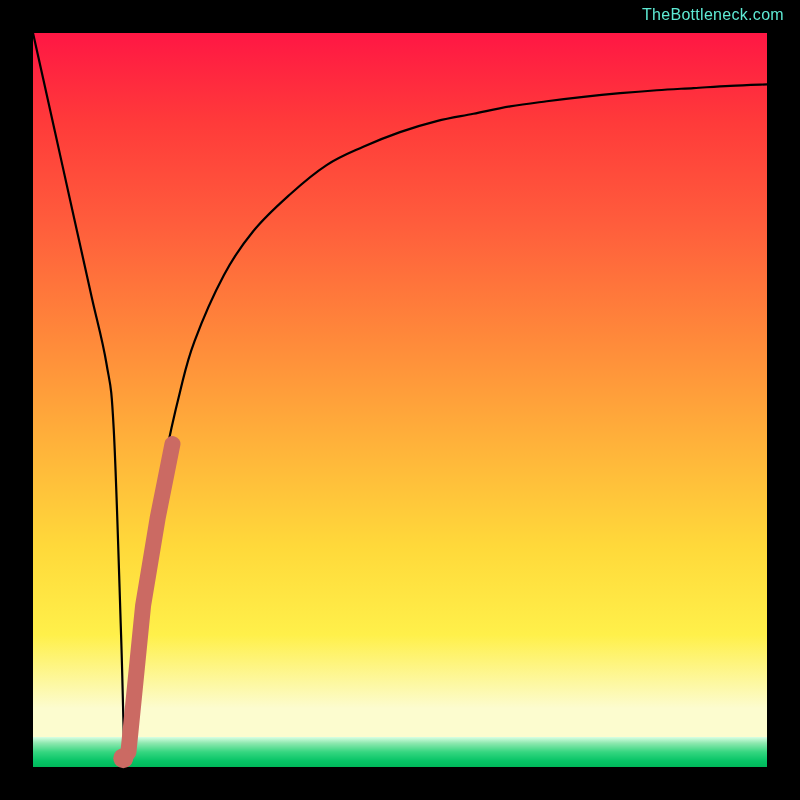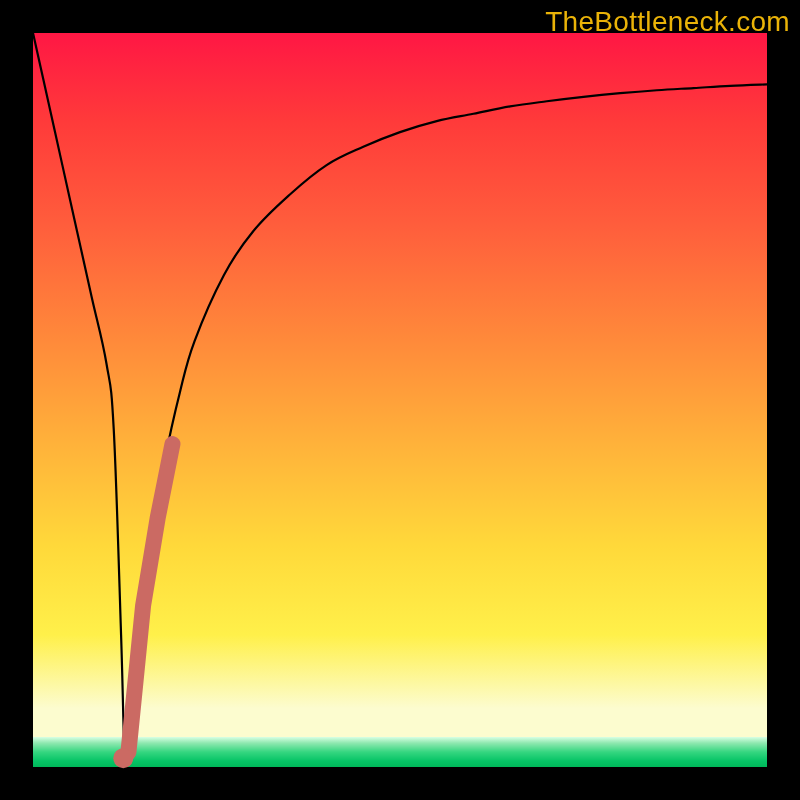--- a/index.html
+++ b/index.html
@@ -50,23 +50,23 @@
       #d8ffe4 0%,
       #8fe8b0 20%,
       #35d680 50%,
       #06c466 80%,
       #00b85a 100%
     );
   }
   .watermark {
     position: absolute;
     top: 6px;
-    right: 10px;
-    color: #eab308;
-    font-size: 28px;
+    right: 16px;
+    color: #5eead4;
+    font-size: 16px;
     font-weight: 400;
     letter-spacing: 0.3px;
   }
   svg.curve {
     position: absolute;
     left: 0;
     top: 0;
     width: 734px;
     height: 734px;
     overflow: visible;

